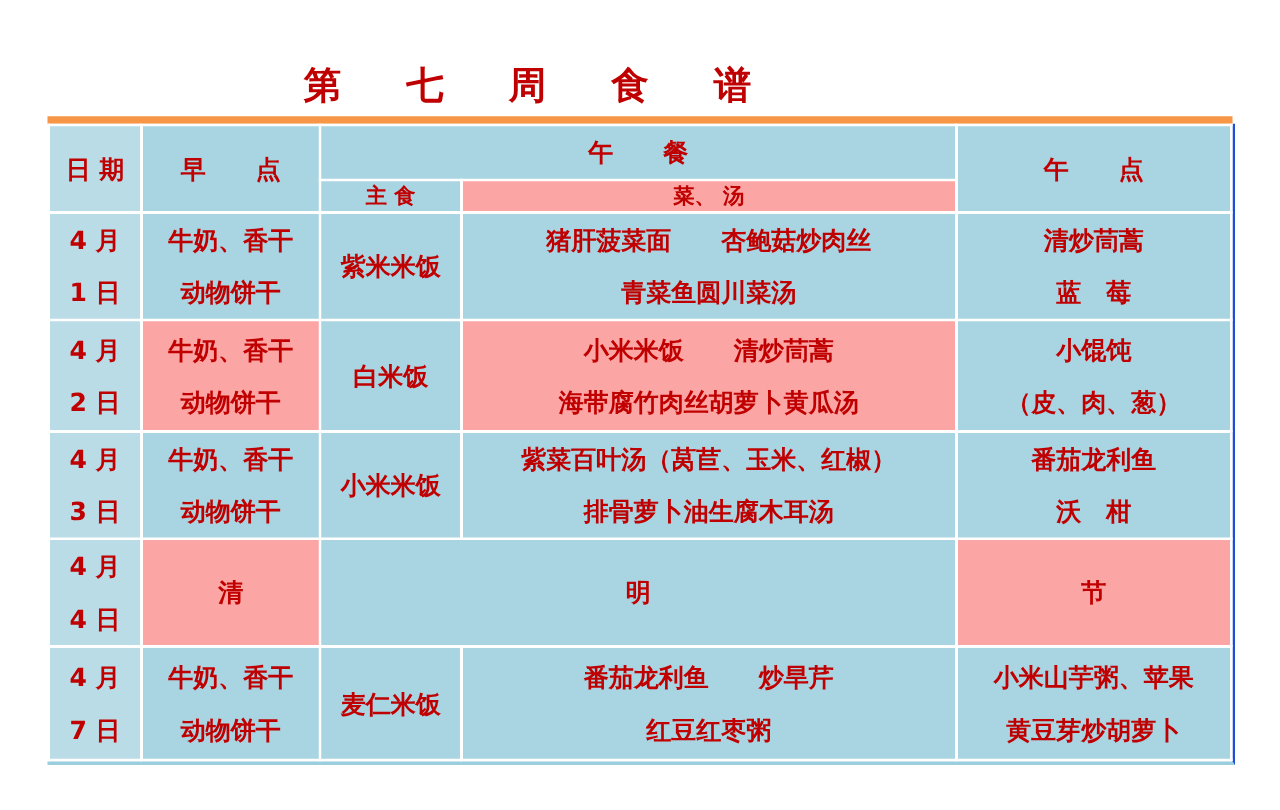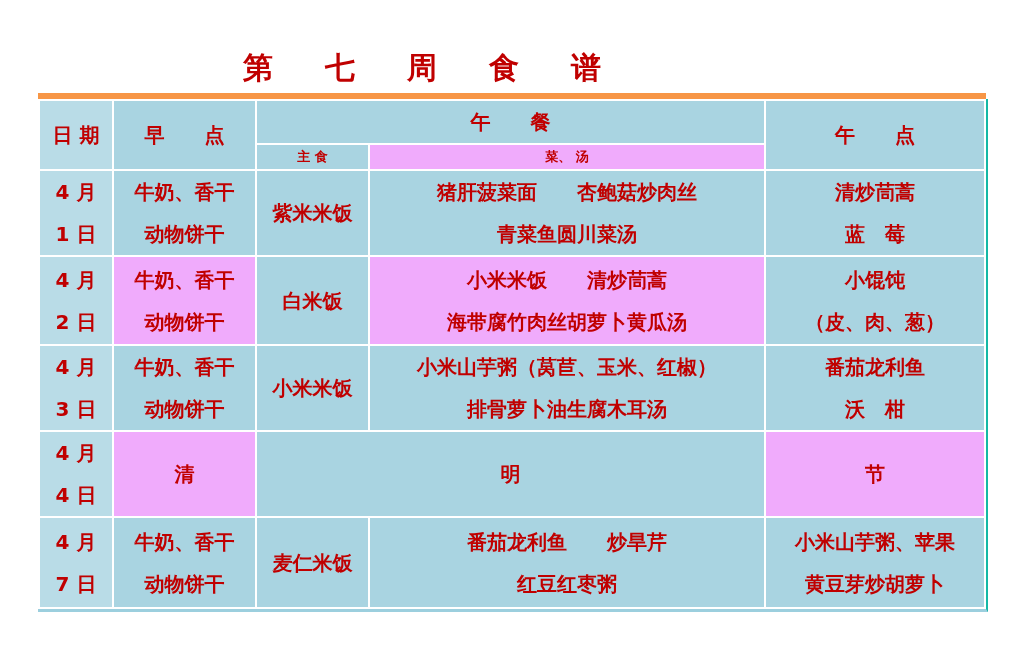--- a/index.html
+++ b/index.html
@@ -7,32 +7,32 @@
     width:1024px;height:648px;background:#ffffff;position:relative;
     font-family:"DejaVu Sans","Liberation Sans",sans-serif;
     -webkit-font-smoothing:antialiased;
   }
   .title-wrap{position:absolute;top:48px;left:0;width:844px;text-align:center;}
   .title{
     display:inline-block;font-size:30px;font-weight:bold;color:#C00000;
     letter-spacing:52px;margin-right:-52px;white-space:nowrap;
   }
   .orange-rule{position:absolute;left:38px;top:93px;width:948px;height:6px;background:#F79646;}
-  .menu-wrap{position:absolute;left:38px;top:99px;border-bottom:3px solid #9CCFDE;border-right:2px solid #14b8a6;}
+  .menu-wrap{position:absolute;left:38px;top:99px;border-bottom:3px solid #9CCFDE;border-right:2px solid #1d4ed8;}
   table.menu{border-collapse:collapse;table-layout:fixed;width:946px;}
   table.menu td{
     border:2px solid #ffffff;text-align:center;vertical-align:middle;
     color:#C00000;font-weight:bold;font-size:20px;white-space:pre-wrap;
     line-height:42px;padding:0;overflow:hidden;
   }
   .blue{background:#A9D4E1;}
   .datecol{background:#B9DCE7;}
-  .pale{background:#f0abfc;}
+  .pale{background:#fca5a5;}
   tr.h-top td{height:42px;line-height:30px;}
-  tr.h-sub td{height:24px;line-height:22px;font-size:13px;}
+  tr.h-sub td{height:24px;line-height:22px;font-size:17px;}
   tr.r-a td{height:83px;}
   tr.r-b td{height:87px;}
   tr.r-c td{height:89px;}
 </style>
 </head>
 <body>
 
 <div class="title-wrap">
   <span class="title">第七周食谱</span>
 </div>
@@ -83,21 +83,21 @@
     <td class="blue">小馄饨
 （皮、肉、葱）</td>
   </tr>
 
   <tr class="r-a">
     <td class="datecol">4 月
 3 日</td>
     <td class="blue">牛奶、香干
 动物饼干</td>
     <td class="blue">小米米饭</td>
-    <td class="blue">小米山芋粥（莴苣、玉米、红椒）
+    <td class="blue">紫菜百叶汤（莴苣、玉米、红椒）
 排骨萝卜油生腐木耳汤</td>
     <td class="blue">番茄龙利鱼
 沃　柑</td>
   </tr>
 
   <tr class="r-a">
     <td class="datecol">4 月
 4 日</td>
     <td class="pale">清</td>
     <td class="blue" colspan="2">明</td>

